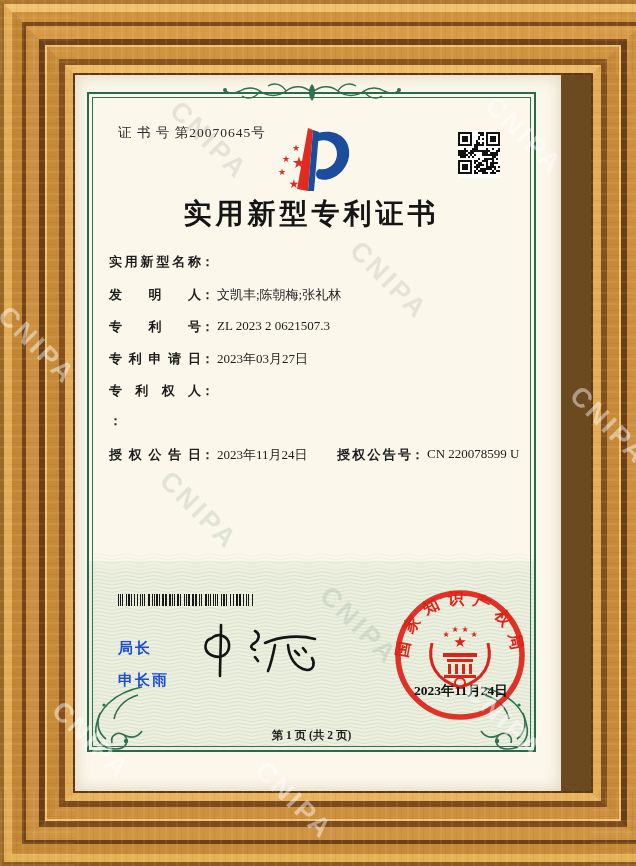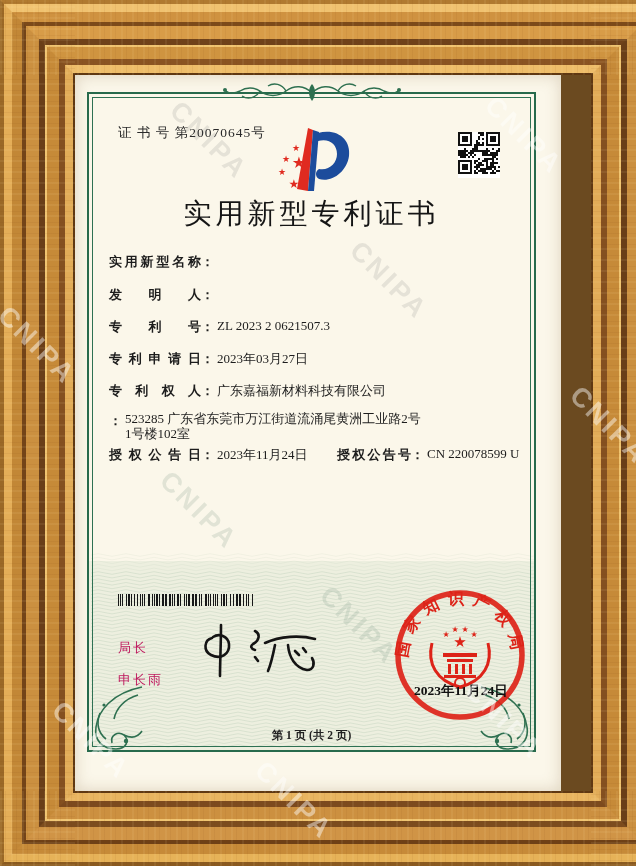--- a/index.html
+++ b/index.html
@@ -32,33 +32,33 @@
   
   .paper{position:absolute;left:75px;top:75px;width:486px;height:716px;
          background:#fbf7ea;box-shadow:inset 0 0 16px rgba(120,80,30,.22);}
   .gb-outer{position:absolute;left:12px;top:17px;right:25px;bottom:39px;
             border:2px solid #276a4c;pointer-events:none;}
   .gb-inner{position:absolute;left:17px;top:22px;right:30px;bottom:44px;
             border:1px solid #2e7153;pointer-events:none;}
   .abs{position:absolute;}
   .cert-no{left:43px;top:49px;font-size:13.5px;color:#2a2a2a;letter-spacing:1px;}
   .title{left:12px;top:120px;width:449px;text-align:center;font-size:28px;
-         font-weight:400;color:#151515;letter-spacing:4px;}
+         font-weight:700;color:#151515;letter-spacing:4px;}
   .frow{left:34px;width:420px;font-size:13px;color:#1d1d1d;display:flex;}
   .flabel{display:inline-block;width:92px;text-align:justify;text-align-last:justify;
           font-weight:600;flex:none;}
   .fcolon{flex:none;width:10px;font-weight:600;}
   .fvalue{margin-left:6px;}
   .addr .fvalue{width:296px;line-height:14.5px;}
   .pair2{position:absolute;left:192px;top:0;display:flex;margin-left:36px;}
   .pair2 .flabel{width:74px;}
   .paras{left:24px;top:399px;width:424px;font-size:12.5px;line-height:15.2px;
          color:#262626;font-style:italic;text-align:justify;letter-spacing:.4px;}
   .paras p{margin:0 0 7px 0;text-indent:2em;}
-  .boss{left:43px;font-size:13px;font-weight:400;color:#be185d;
+  .boss{left:43px;font-size:15px;font-weight:700;color:#1d4ed8;
         font-family:"Liberation Sans","DejaVu Sans",sans-serif;letter-spacing:2px;}
   .seal-date{left:320px;top:607px;width:132px;text-align:center;font-size:13.5px;
              font-weight:700;color:#101010;z-index:6;}
   .page-info{left:12px;top:653px;width:449px;text-align:center;font-size:11.5px;
              color:#222;font-weight:600;}
   .footer-note{left:12px;top:681px;width:449px;text-align:center;font-size:14px;
                color:#222;font-style:italic;letter-spacing:3px;}
   
   .wm{position:absolute;font:700 27px "Liberation Sans","DejaVu Sans",sans-serif;
       letter-spacing:3px;transform:rotate(45deg);pointer-events:none;z-index:30;}
@@ -357,39 +357,38 @@
 
     <div class="abs title" style="z-index:5">实用新型专利证书</div>
 
     <div class="abs frow" style="top:178px;z-index:5">
       <span class="flabel">实用新型名称</span>
       <span class="fcolon">：</span>
     </div>
     <div class="abs frow" style="top:211px;z-index:5">
       <span class="flabel">发明人</span>
       <span class="fcolon">：</span>
+      <span class="fvalue">文凯丰;陈朝梅;张礼林</span>
     </div>
     <div class="abs frow" style="top:243px;z-index:5">
       <span class="flabel">专利号</span>
       <span class="fcolon">：</span>
       <span class="fvalue">ZL 2023 2 0621507.3</span>
     </div>
     <div class="abs frow" style="top:275px;z-index:5">
       <span class="flabel">专利申请日</span>
       <span class="fcolon">：</span>
       <span class="fvalue">2023年03月27日</span>
     </div>
     <div class="abs frow" style="top:307px;z-index:5">
       <span class="flabel">专利权人</span>
       <span class="fcolon">：</span>
-      <span class="fvalue">广东嘉福新材料科技有限公司</span>
     </div>
     <div class="abs frow addr" style="top:337px;z-index:5">
       <span class="fcolon">：</span>
-      <span class="fvalue">523285 广东省东莞市万江街道流涌尾黄洲工业路2号1号楼102室</span>
     </div>
     <div class="abs frow" style="top:371px;z-index:5;position:absolute">
       <span class="flabel">授权公告日</span>
       <span class="fcolon">：</span>
       <span class="fvalue">2023年11月24日</span>
       <span class="pair2">
         <span class="flabel">授权公告号</span>
         <span class="fcolon">：</span>
         <span class="fvalue">CN 220078599 U</span>
       </span>

